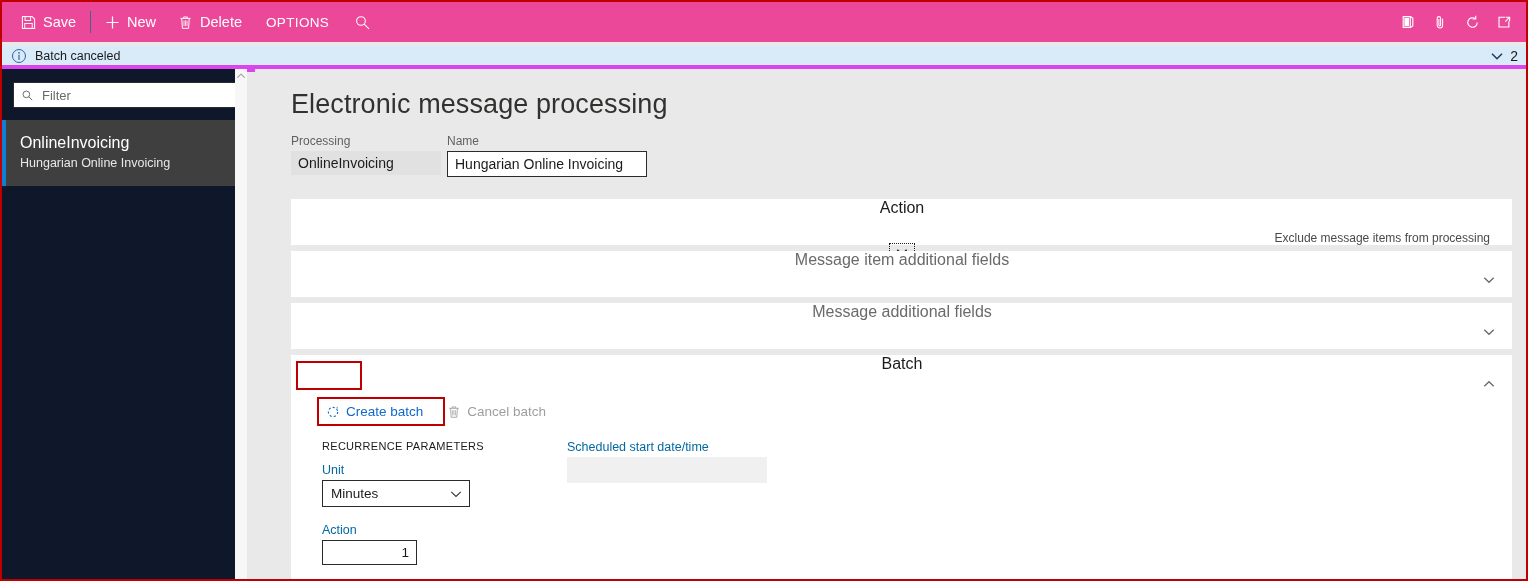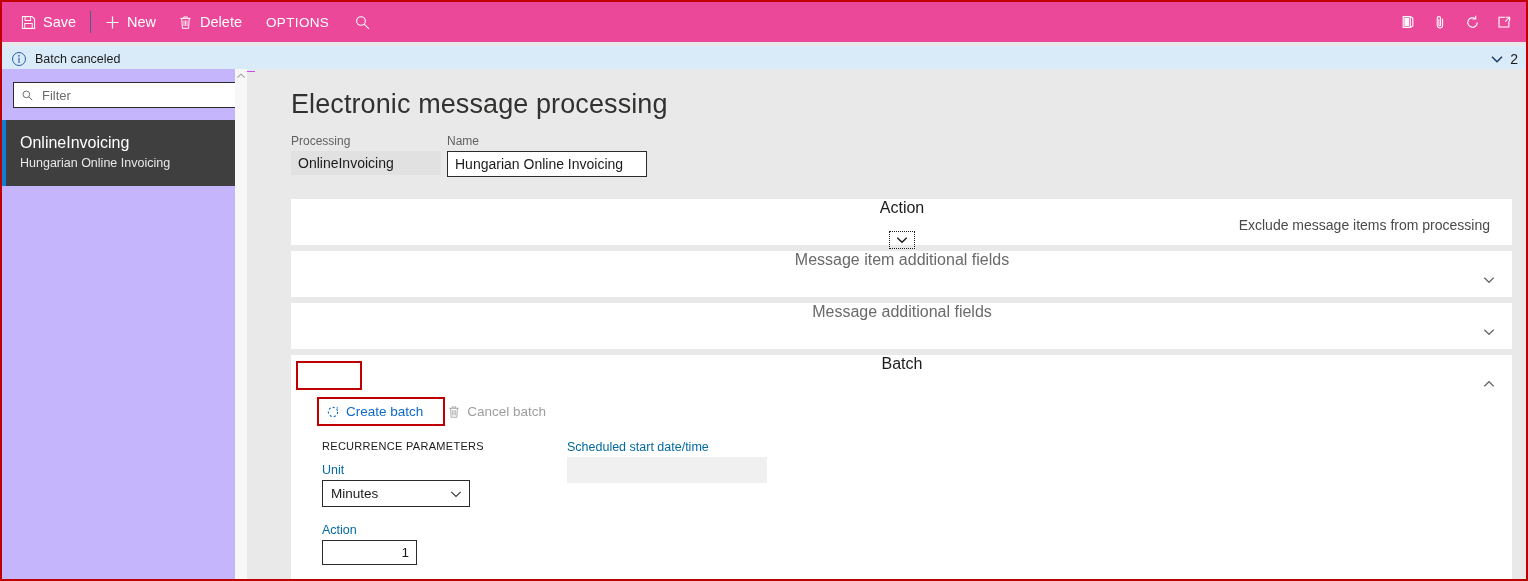--- a/index.html
+++ b/index.html
@@ -82,21 +82,21 @@
     cursor: pointer;
   }
 
   
   .msgbar {
     position: absolute;
     left: 0; top: 44px;
     width: 100%;
     height: 26px;
     background: #d9eaf9;
-    border-bottom: 1px solid #d946ef;
+    border-bottom: 7px solid #d946ef;
     box-sizing: border-box;
     display: flex;
     align-items: center;
     padding-left: 9px;
   }
   .msg-text {
     font-size: 12.5px;
     color: #1a1a1a;
     margin-left: 8px;
   }
@@ -112,21 +112,21 @@
     font-size: 14px;
     color: #1a1a1a;
   }
 
   
   .sidebar {
     position: absolute;
     left: 0; top: 67px;
     width: 245px;
     bottom: 0;
-    background: #c4b5fd;
+    background: #0f172a;
     box-sizing: border-box;
   }
   .filter-wrap {
     padding: 13px 11px 12px 11px;
   }
   .filter-box {
     display: flex;
     align-items: center;
     height: 26px;
     background: #ffffff;
@@ -259,23 +259,24 @@
     position: relative;
     flex-direction: column;
   }
   .panel-title {
     font-size: 16px;
     color: #6a6a6a;
   }
   .panel.active .panel-title { color: #1b1b1b; }
   .panel-summary {
     margin-left: auto;
-    font-size: 14px;
+    font-size: 12px;
     color: #4a4a4a;
     margin-right: 10px;
+    margin-top: 14px;
   }
   .chev {
     width: 22px; height: 22px;
     display: flex;
     align-items: center;
     justify-content: center;
     color: #5a5a5a;
     cursor: pointer;
   }
   .chev.focused {

